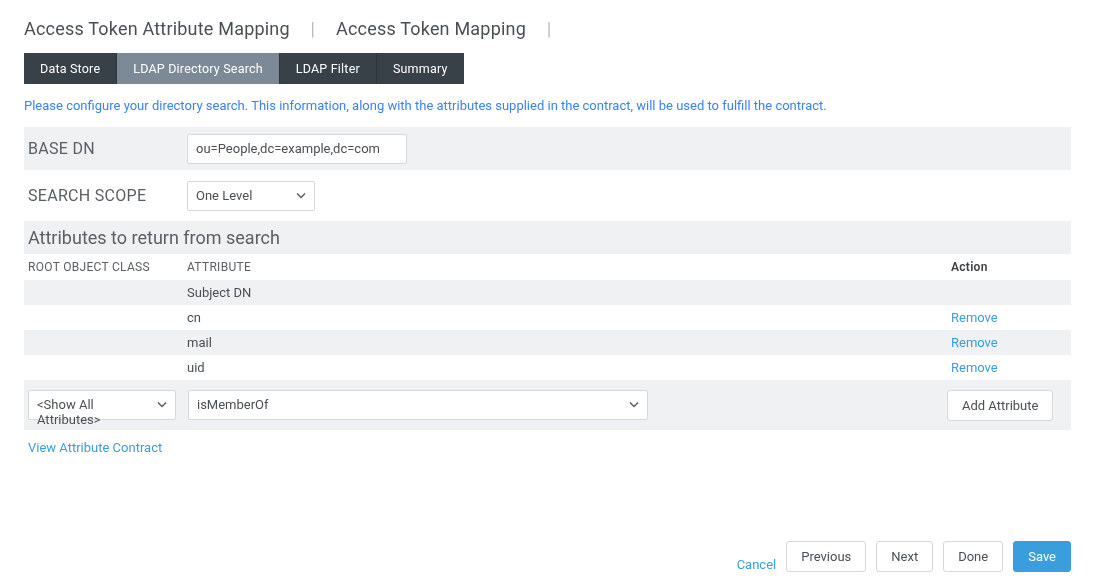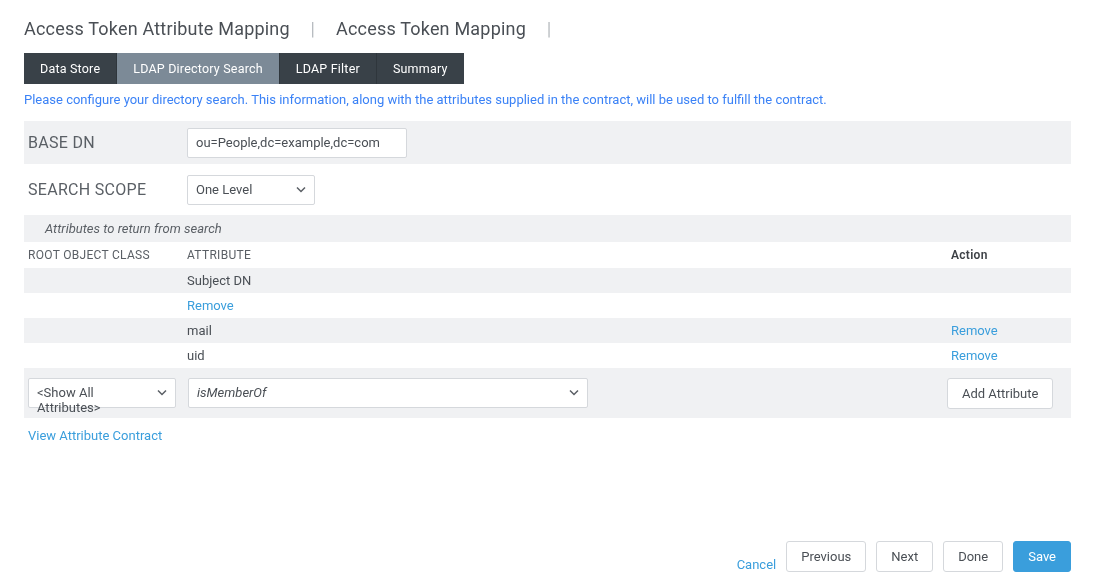--- a/index.html
+++ b/index.html
@@ -26,21 +26,21 @@
       gap: 21px;
       margin-bottom: 14px;
       letter-spacing: 0.2px;
     }
     .page-title .sep {
       color: #9aa0a6;
       font-weight: 300;
     }
     .tabs {
       display: flex;
-      margin-bottom: 8px;
+      margin-bottom: 14px;
     }
     .tab {
       padding: 8px 16px;
       font-size: 12.5px;
       background: #394148;
       color: #fff;
       border: none;
       cursor: pointer;
       letter-spacing: 0.2px;
     }
@@ -100,24 +100,23 @@
     .select-wrap .chev {
       position: absolute;
       right: 8px;
       top: 50%;
       transform: translateY(-50%);
       color: #5a5f65;
       pointer-events: none;
     }
     .section-header {
       background: #f0f1f3;
-      padding: 6px 21px;
-      font-size: 13px;
+      padding: 6px 4px;
+      font-size: 18px;
       color: #5a5f65;
-      font-style: italic;
     }
     .table {
       width: 100%;
     }
     .table .thead {
       display: flex;
       height: 26px;
       align-items: center;
       background: #fff;
     }
@@ -152,21 +151,21 @@
     }
     .add-attr-row {
       display: flex;
       align-items: center;
       height: 50px;
       background: #f0f1f3;
       gap: 12px;
       padding-left: 4px;
     }
     .sel-root { width: 148px; }
-    .sel-attr { width: 400px; font-style: italic; }
+    .sel-attr { width: 460px; }
     .btn {
       background: #fff;
       border: 1px solid #d5d8dc;
       border-radius: 3px;
       padding: 7px 14px;
       font-size: 13px;
       color: #4a4f55;
       cursor: pointer;
     }
     .btn-primary {
@@ -242,20 +241,21 @@
     <div class="col-action">Action</div>
   </div>
 
   <div class="trow">
     <div class="col-root"></div>
     <div class="col-attr">Subject DN</div>
     <div class="col-action"><a></a></div>
   </div>
   <div class="trow alt">
     <div class="col-root"></div>
+    <div class="col-attr">cn</div>
     <div class="col-action"><a>Remove</a></div>
   </div>
   <div class="trow">
     <div class="col-root"></div>
     <div class="col-attr">mail</div>
     <div class="col-action"><a>Remove</a></div>
   </div>
   <div class="trow alt">
     <div class="col-root"></div>
     <div class="col-attr">uid</div>

